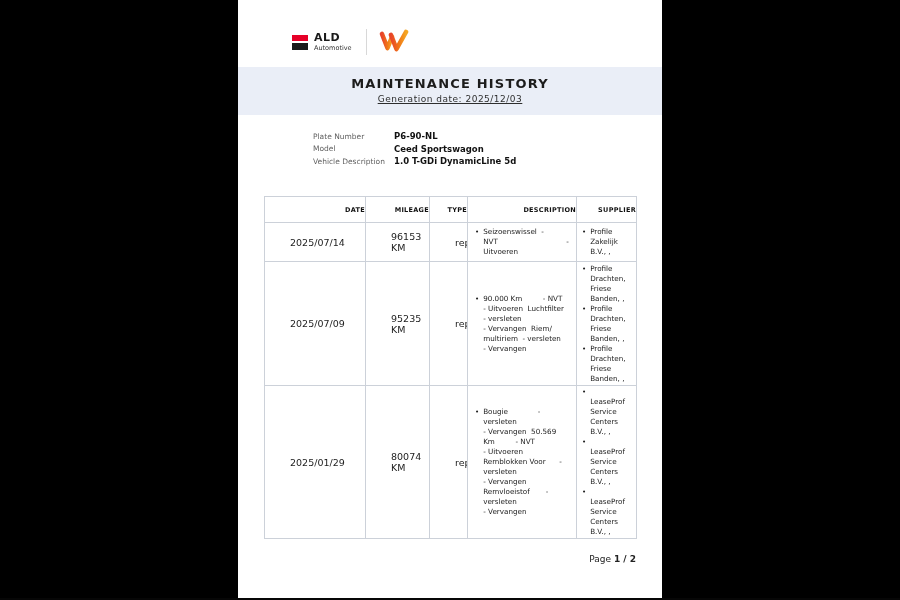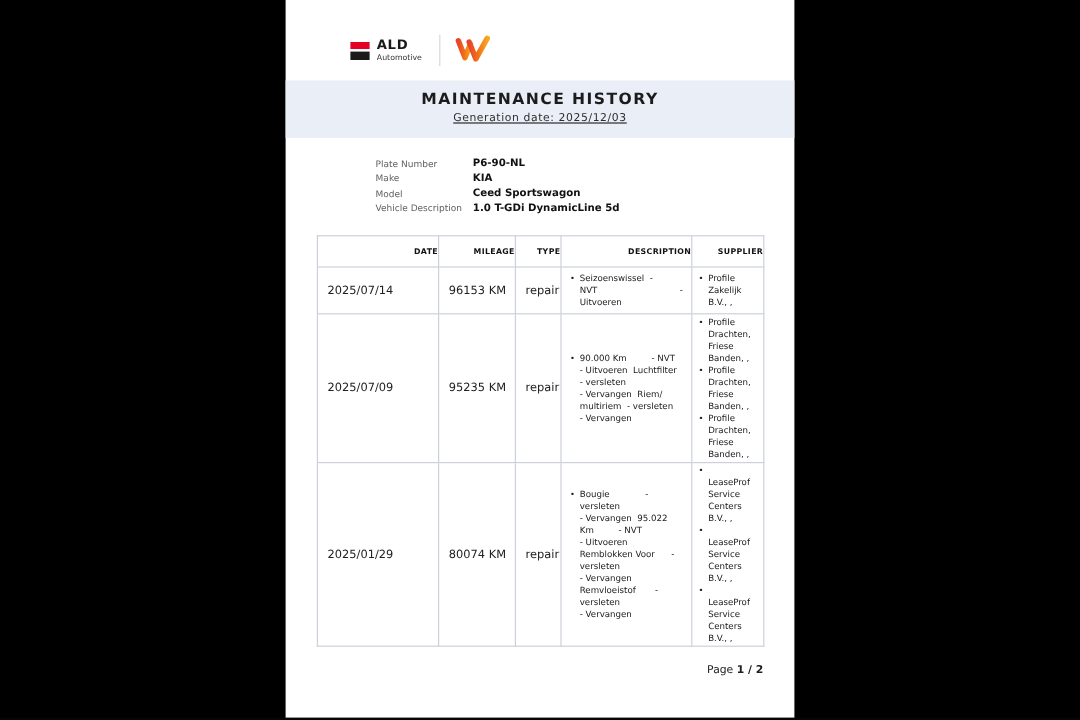--- a/index.html
+++ b/index.html
@@ -33,21 +33,21 @@
 
   
   table.mtable { position:absolute; left:26px; top:196px; width:372px;
                  border-collapse:collapse; table-layout:fixed; }
   .mtable th, .mtable td { border:1px solid #ccd1d9; overflow:hidden; }
   .mtable thead tr { height:26px; }
   .mtable th { font-size:6.5px; font-weight:bold; color:#111; letter-spacing:0.3px; text-align:right; background:#fff; }
   .mtable tbody tr:nth-child(1) { height:39px; }
   .mtable tbody tr:nth-child(2) { height:124px; }
   .mtable tbody tr:nth-child(3) { height:152px; }
-  .c-date, .c-mileage, .c-type { font-size:9.5px; color:#222; padding-left:8px; vertical-align:middle; }
+  .c-date, .c-mileage, .c-type { font-size:9.5px; color:#222; padding-left:25px; vertical-align:middle; }
   .c-desc { vertical-align:middle; padding:2px 5px; }
   .c-sup  { vertical-align:middle; padding:1px 3px; }
   .item { display:flex; align-items:flex-start; }
   .bullet { font-size:7px; line-height:10px; margin:0 4px 0 2px; color:#222; }
   .pre { white-space:pre; font-size:7.2px; line-height:10px; color:#222; }
 
   
   .footer { position:absolute; top:554px; right:26px; font-size:9px; color:#222;text-align:center; }
   .footer b { font-weight:bold; }
 </style>
@@ -83,24 +83,20 @@
 
     <div class="title-bar">
       <div class="doc-title">MAINTENANCE HISTORY</div>
       <div class="gen-date">Generation date: 2025/12/03</div>
     </div>
 
     <div class="vehicle">
       <div class="v-row">
         <span class="v-label">Plate Number</span>
         <span class="v-value">P6-90-NL</span>
-      </div>
-      <div class="v-row">
-        <span class="v-label">Make</span>
-        <span class="v-value">KIA</span>
       </div>
       <div class="v-row">
         <span class="v-label">Model</span>
         <span class="v-value">Ceed Sportswagon</span>
       </div>
       <div class="v-row">
         <span class="v-label">Vehicle Description</span>
         <span class="v-value">1.0 T-GDi DynamicLine 5d</span>
       </div>
     </div>
@@ -185,21 +181,21 @@
           </tr>
           <tr>
             <td class="c-date">2025/01/29</td>
             <td class="c-mileage">80074 KM</td>
             <td class="c-type">repair</td>
             <td class="c-desc">
               <div class="item">
                 <span class="bullet">•</span>
                 <div class="pre">Bougie             -
 versleten
-- Vervangen  95.022
+- Vervangen  50.569
 Km         - NVT
 - Uitvoeren
 Remblokken Voor      -
 versleten
 - Vervangen
 Remvloeistof       -
 versleten
 - Vervangen</div>
               </div>
             </td>

